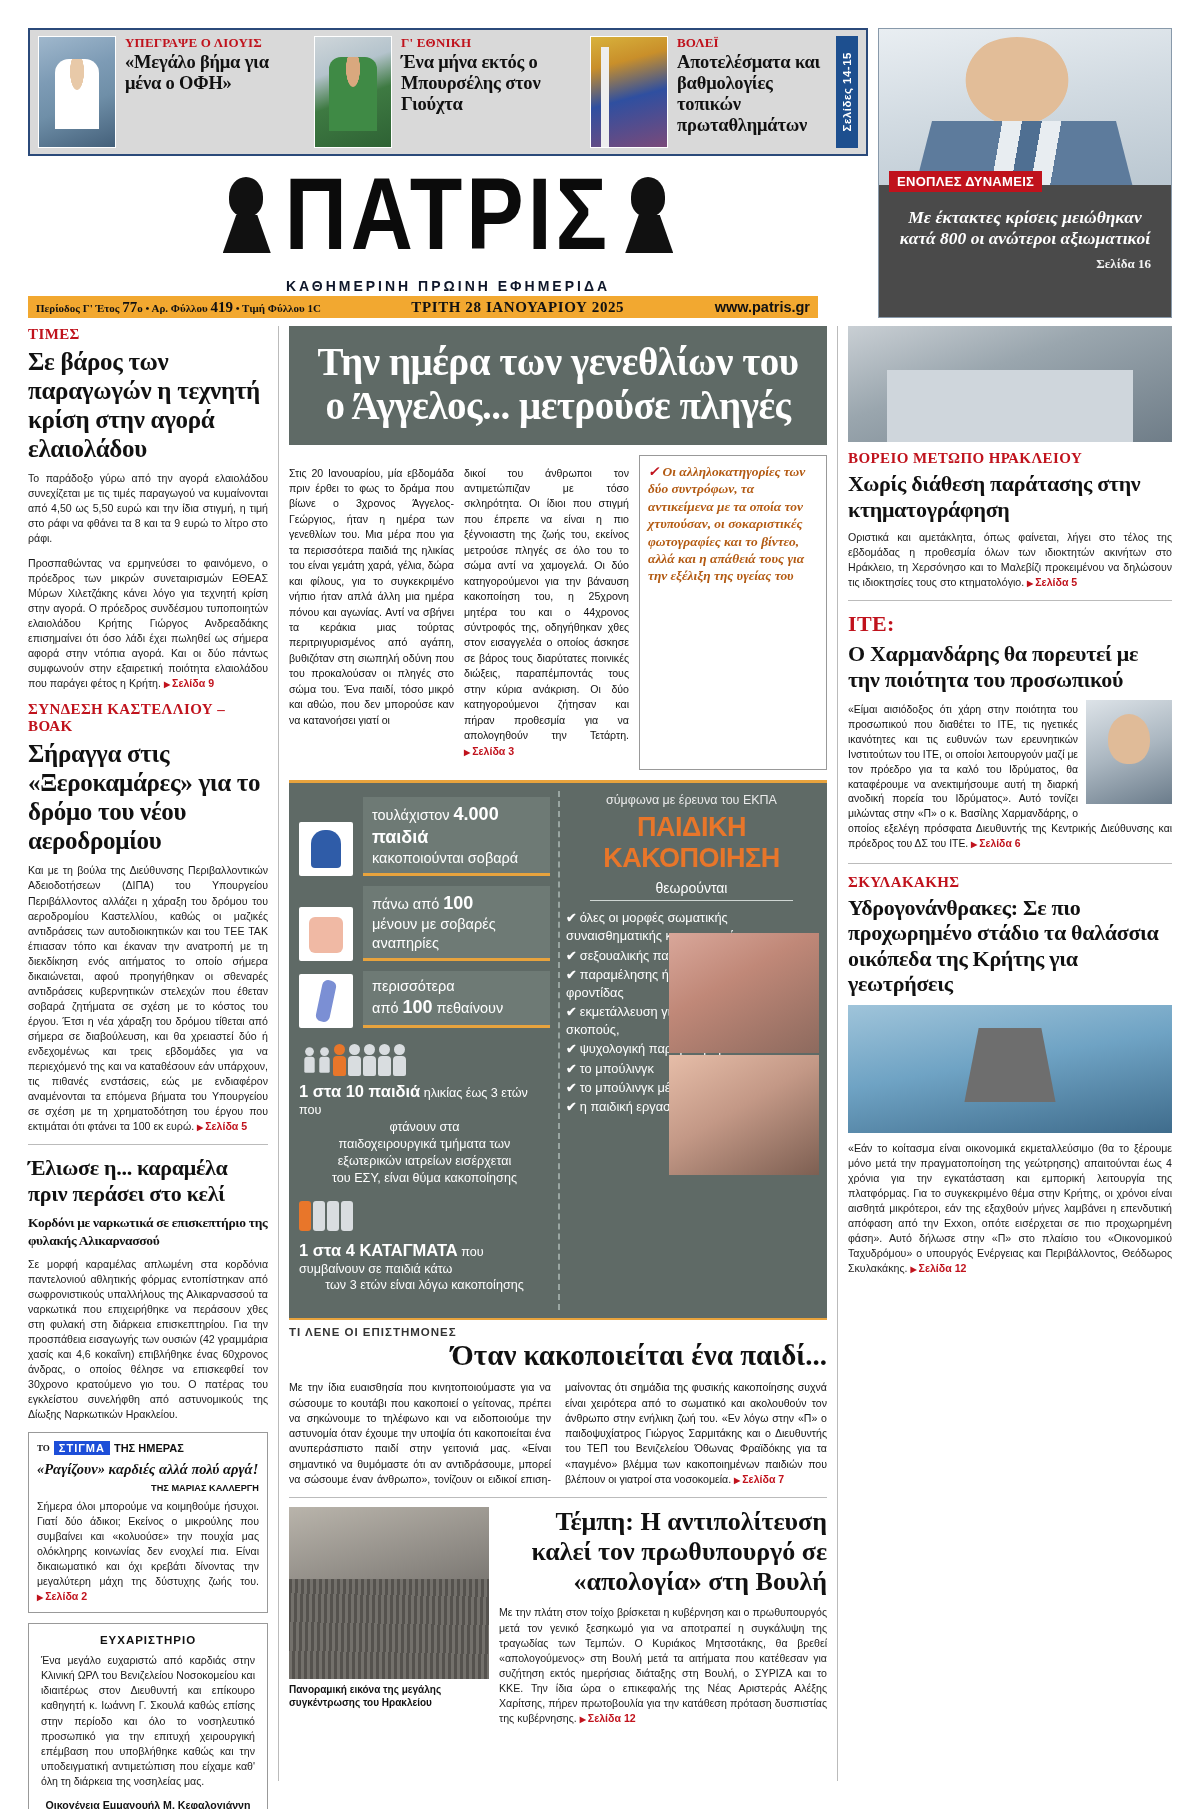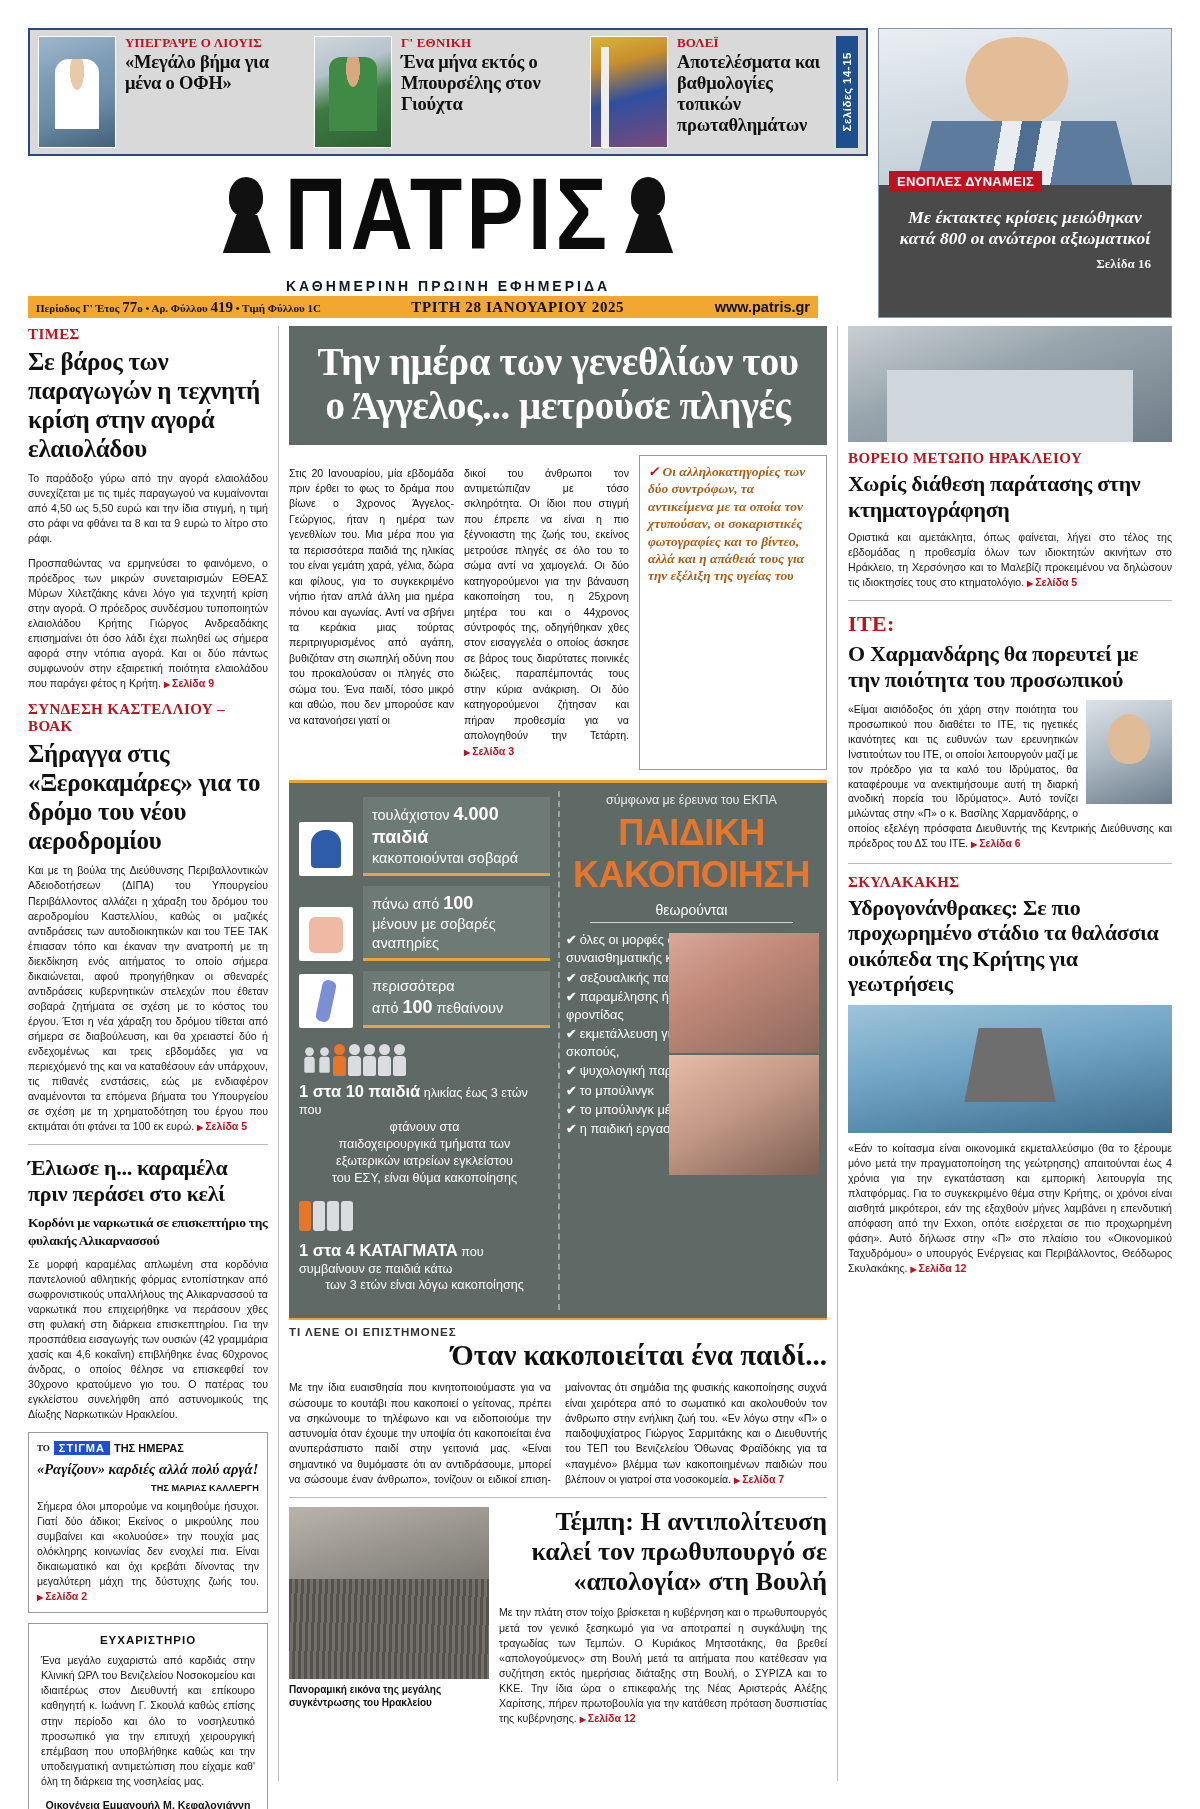--- a/index.html
+++ b/index.html
@@ -154,21 +154,21 @@
   .ppl.or .h{ background:#e8762a; } .ppl.or .b{ background:#e8762a; }
   .ppl.sm { transform:scale(.8); }
   .bigstat { font-family:"Liberation Sans", sans-serif; font-size:12.6px; line-height:1.34; margin-bottom:14px;}
   .bigstat b { font-size:16.5px; }
   .bigstat .c { text-align:center; display:block; }
   .fracicons{ display:flex; gap:2px; }
   .fbar{ width:12px;height:30px;background:#e8762a;border-radius:3px; }
   .fbar.g{ background:#d9dde0; }
   .infoheadwrap { text-align:center; }
   .infosrc { font-family:"Liberation Sans", sans-serif; font-size:12.5px; line-height:1.25; color:#eaeaea; }
-  .infotitle { font-family:"Liberation Sans", sans-serif; font-weight:700; font-size:36px;
+  .infotitle { font-family:"Liberation Sans", sans-serif; font-weight:700; font-size:27px;
     color:#e8762a; letter-spacing:-.5px; margin:4px 0 6px; }
   .infosub { font-family:"Liberation Sans", sans-serif; font-size:14px; margin-bottom:4px; }
   .infodiv { border-top:1px solid #cfd6d3; margin:4px 24px 8px; }
   .checklist { font-family:"Liberation Sans", sans-serif; font-size:12.8px; line-height:1.42; }
   .checklist div { margin-bottom:1px; }
   .checklist .v { font-weight:700; margin-right:3px; }
   .photoA { position:absolute; right:8px; top:150px; width:150px; height:120px;
     background:linear-gradient(150deg,#d9a79a 0%,#c08878 40%,#8d6a5e 100%); }
   .photoB { position:absolute; right:8px; top:272px; width:150px; height:120px;
     background:linear-gradient(150deg,#e6bda8 0%,#c39886 45%,#7d5f52 100%); }
@@ -419,21 +419,21 @@
                 <div class="h"></div>
                 <div class="b"></div>
               </div>
           </div>
 
           <div class="bigstat">
             <b>1 στα 10 παιδιά</b>
             <span>ηλικίας έως 3 ετών που</span>
             <span class="c">φτάνουν στα</span>
             <span class="c">παιδοχειρουργικά τμήματα των</span>
-            <span class="c">εξωτερικών ιατρείων εγκλείστου</span>
+            <span class="c">εξωτερικών ιατρείων εισέρχεται</span>
             <span class="c">του ΕΣΥ, είναι θύμα κακοποίησης</span>
           </div>
 
           <div class="fracicons">
             <div class="fbar"></div>
             <div class="fbar g"></div>
             <div class="fbar g"></div>
             <div class="fbar g"></div>
           </div>
 

